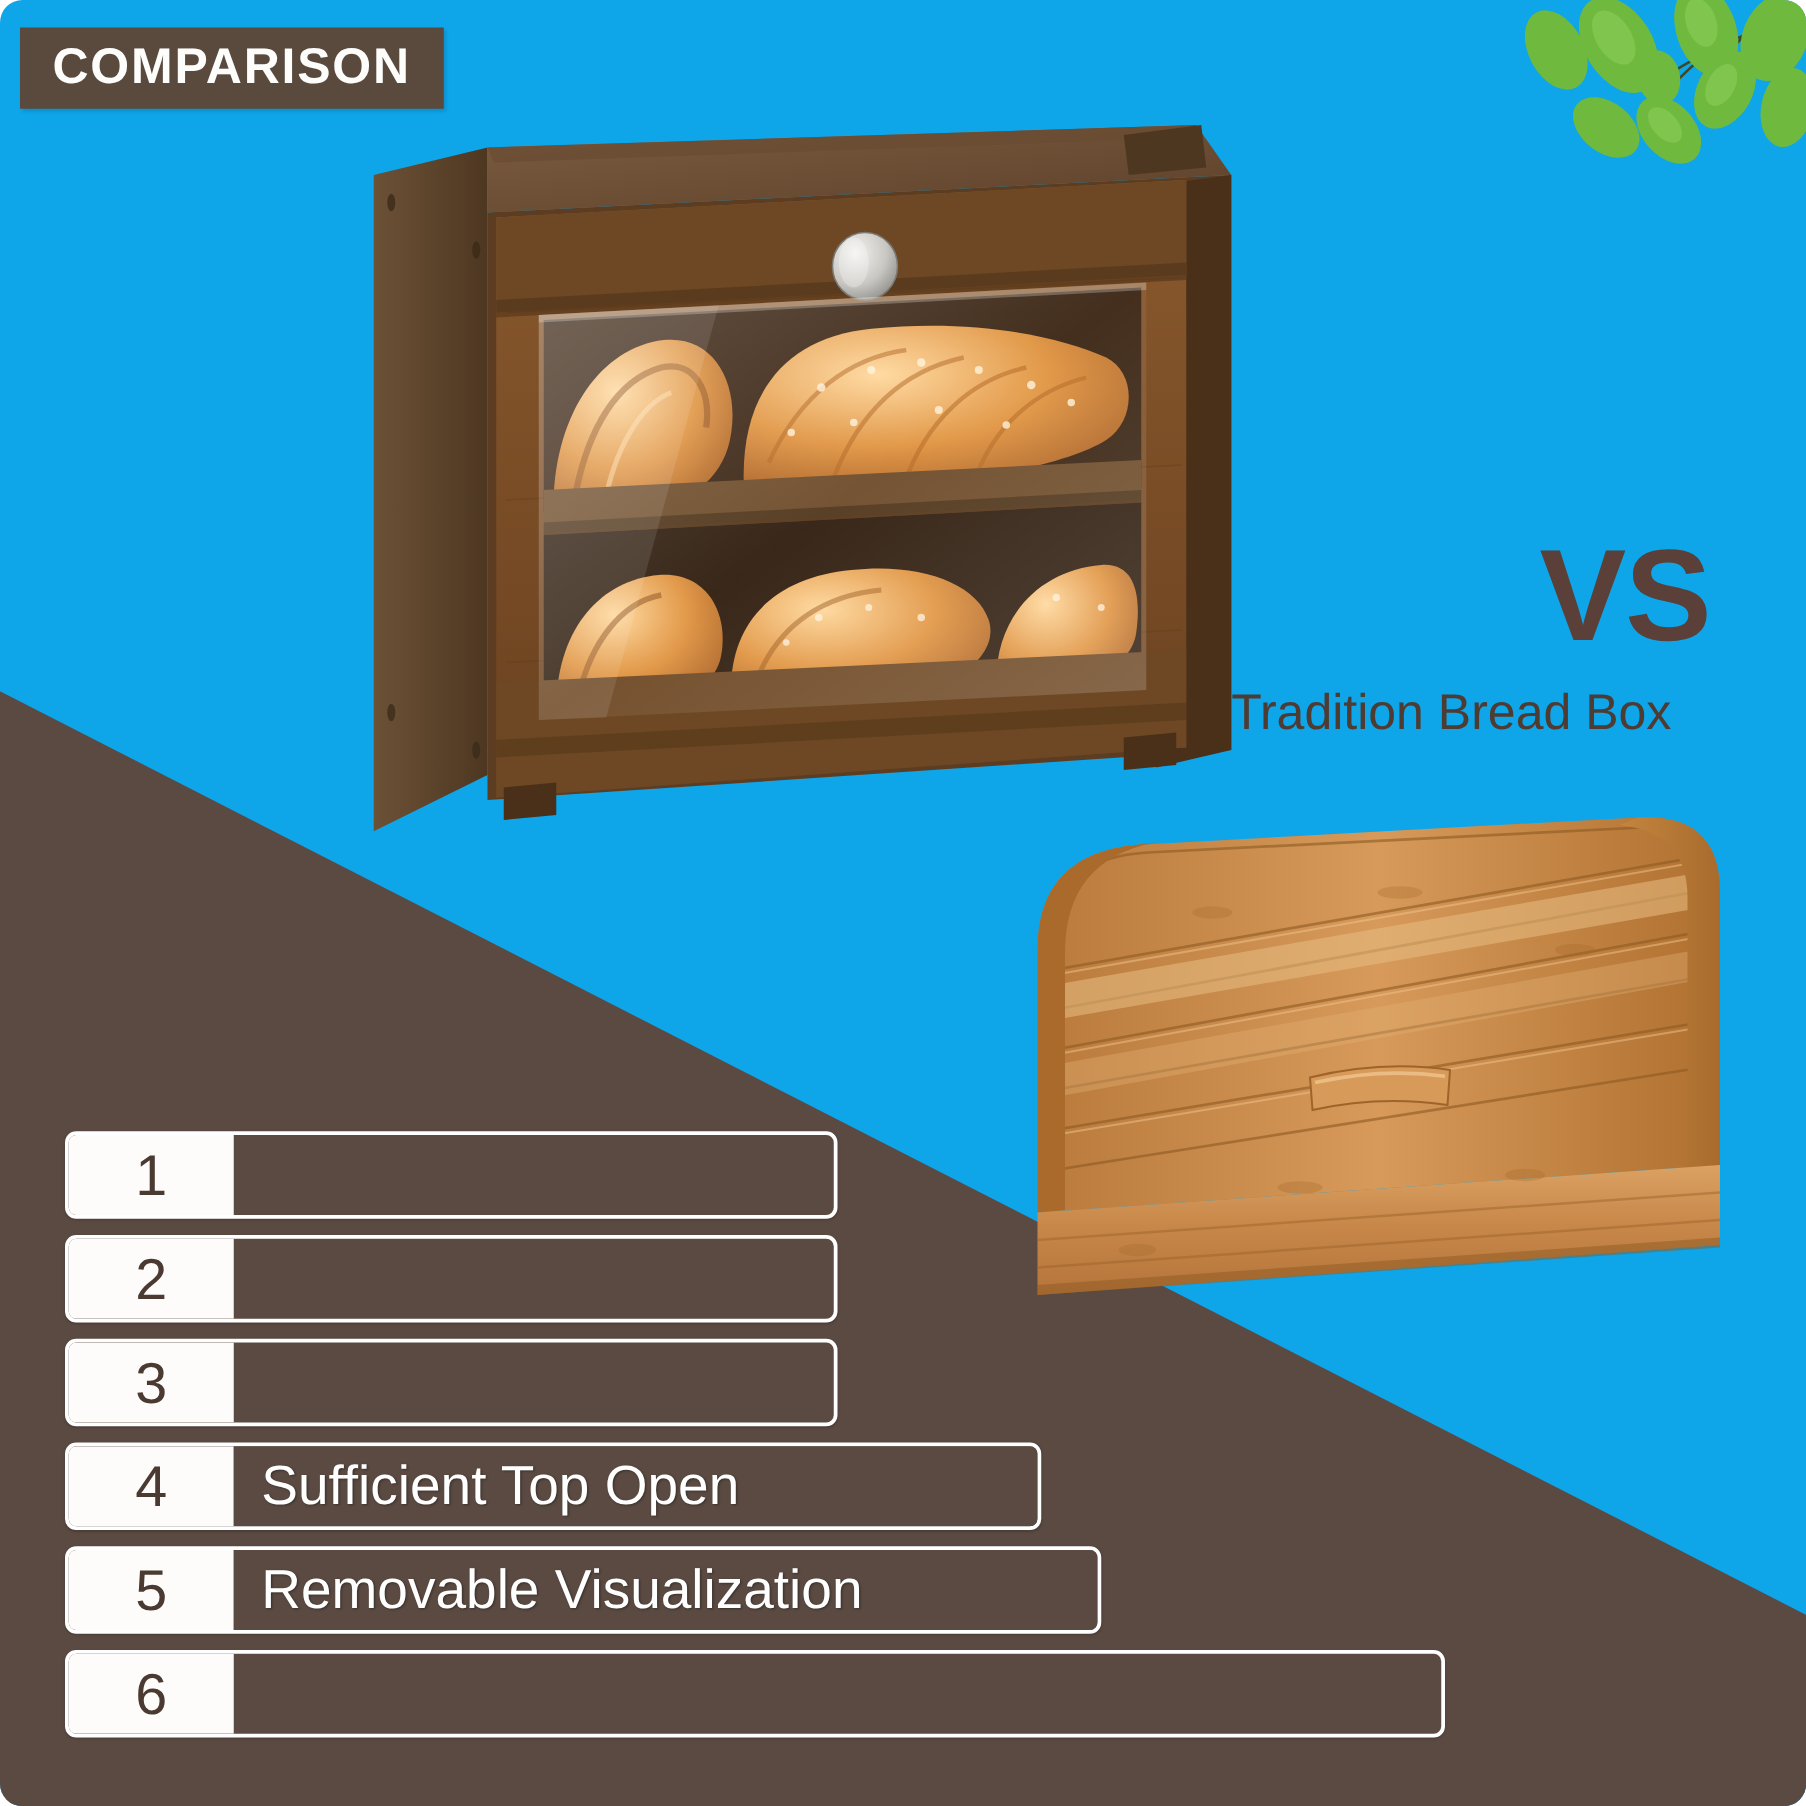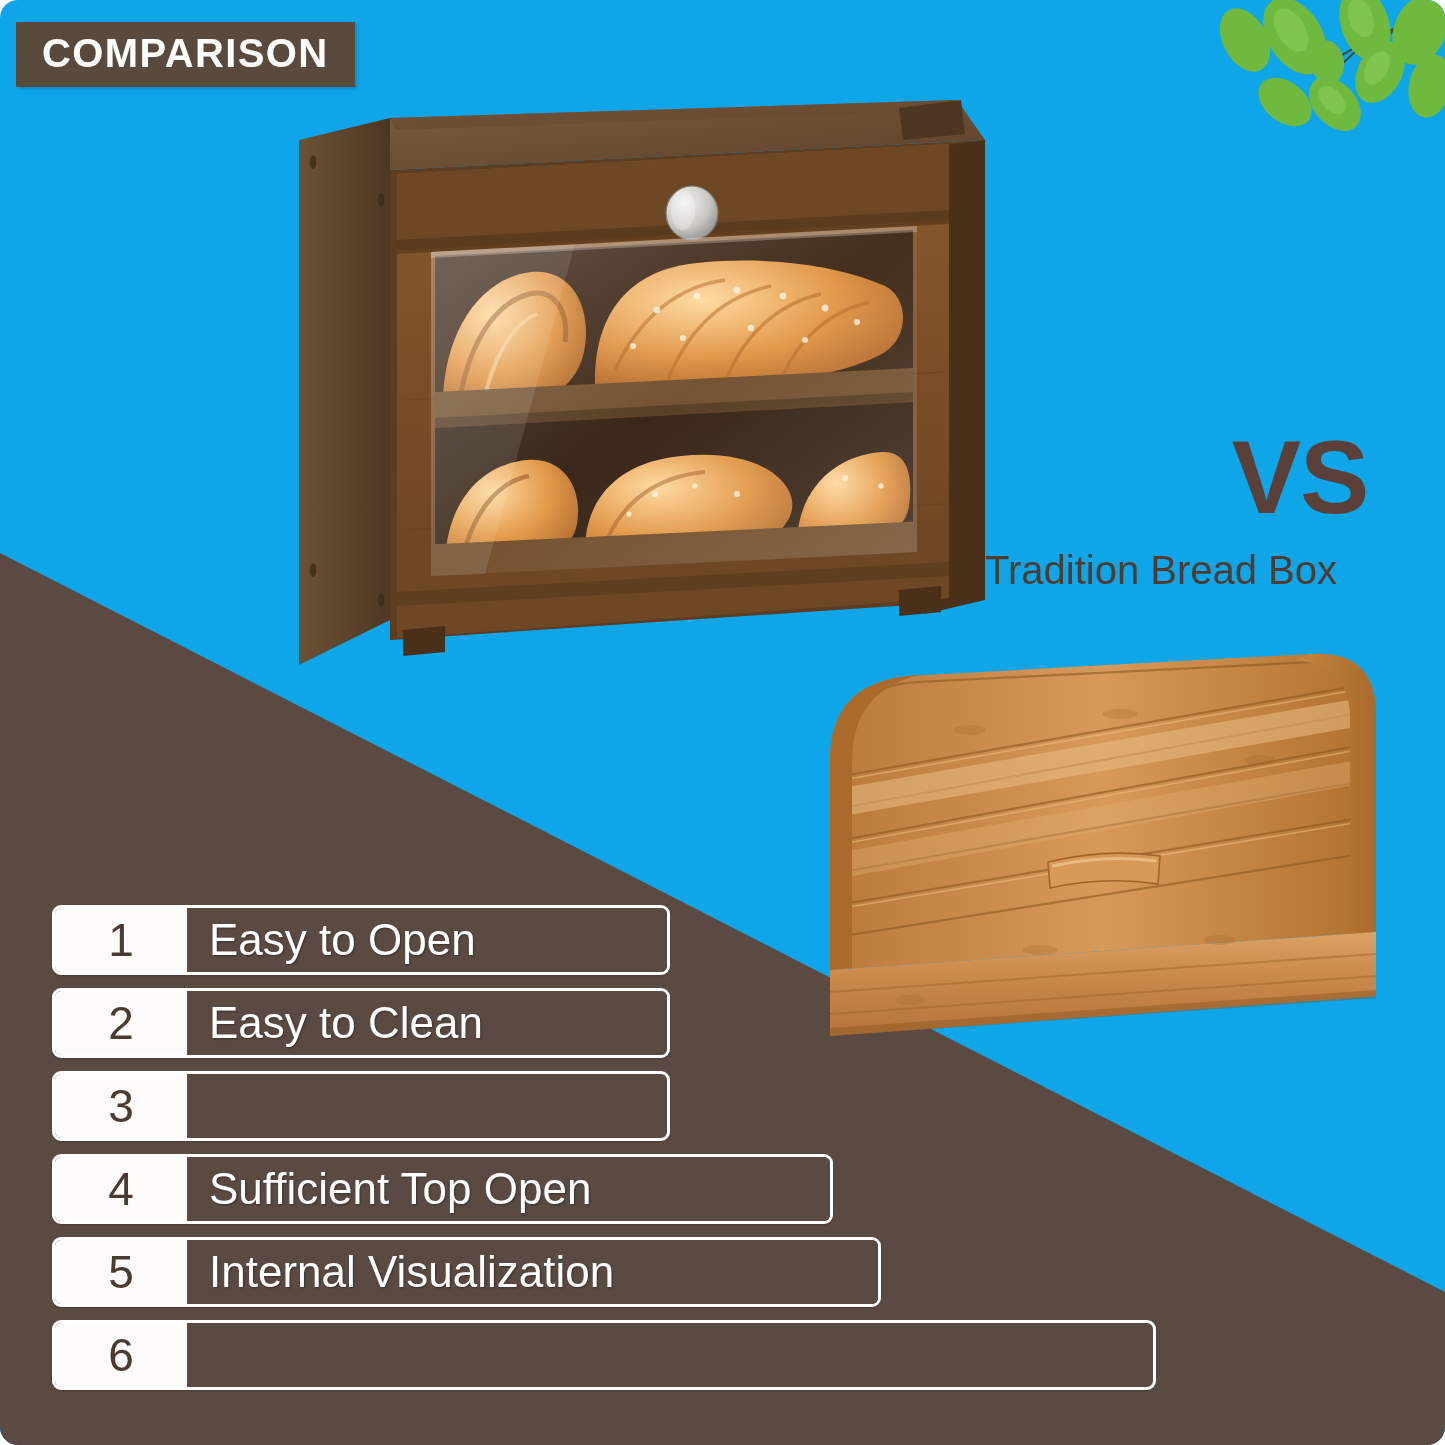--- a/index.html
+++ b/index.html
@@ -284,35 +284,33 @@
       <ellipse cx="470" cy="120" rx="16" ry="5"></ellipse>
       <ellipse cx="250" cy="310" rx="18" ry="5"></ellipse>
       <ellipse cx="430" cy="300" rx="16" ry="5"></ellipse>
       <ellipse cx="120" cy="360" rx="15" ry="5"></ellipse>
     </g>
   </svg>
 
   <div class="features">
     <div class="frow w1">
       <div class="fnum">1</div>
-      <div class="flabel">Easy to Open</div>
     </div>
     <div class="frow w2">
       <div class="fnum">2</div>
-      <div class="flabel">Easy to Clean</div>
     </div>
     <div class="frow w3">
       <div class="fnum">3</div>
     </div>
     <div class="frow w4">
       <div class="fnum">4</div>
       <div class="flabel">Sufficient Top Open</div>
     </div>
     <div class="frow w5">
       <div class="fnum">5</div>
-      <div class="flabel">Internal Visualization</div>
+      <div class="flabel">Removable Visualization</div>
     </div>
     <div class="frow w6">
       <div class="fnum">6</div>
     </div>
   </div>
 
 </div>
 
 </body></html>

